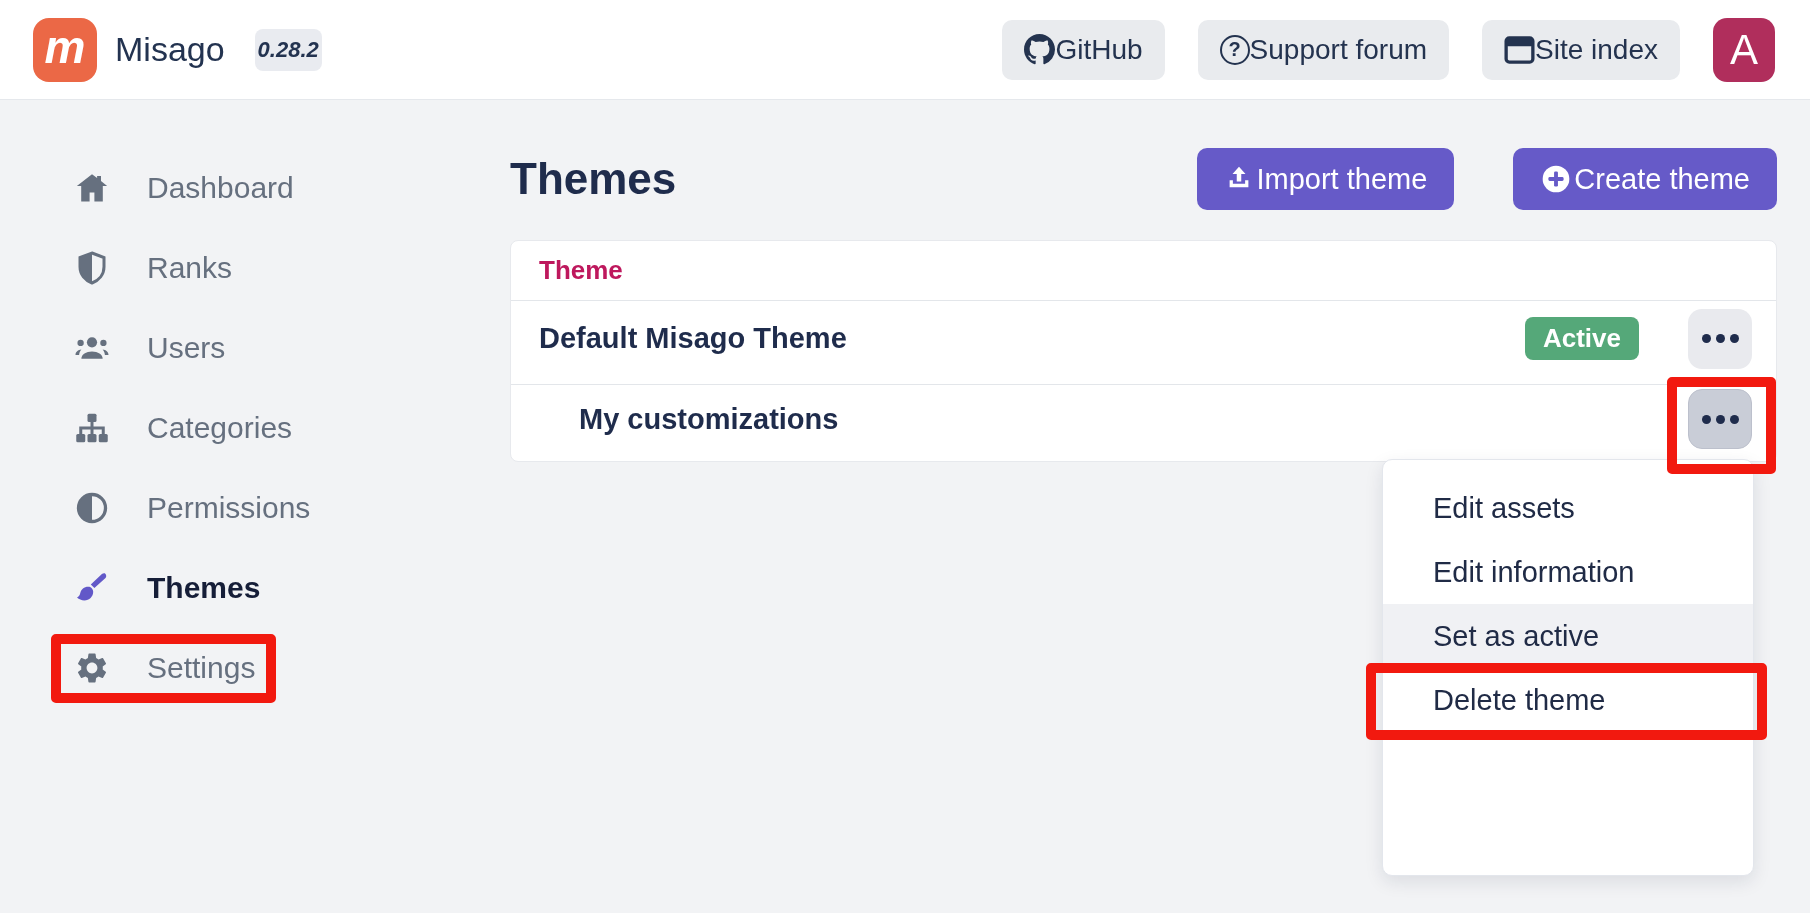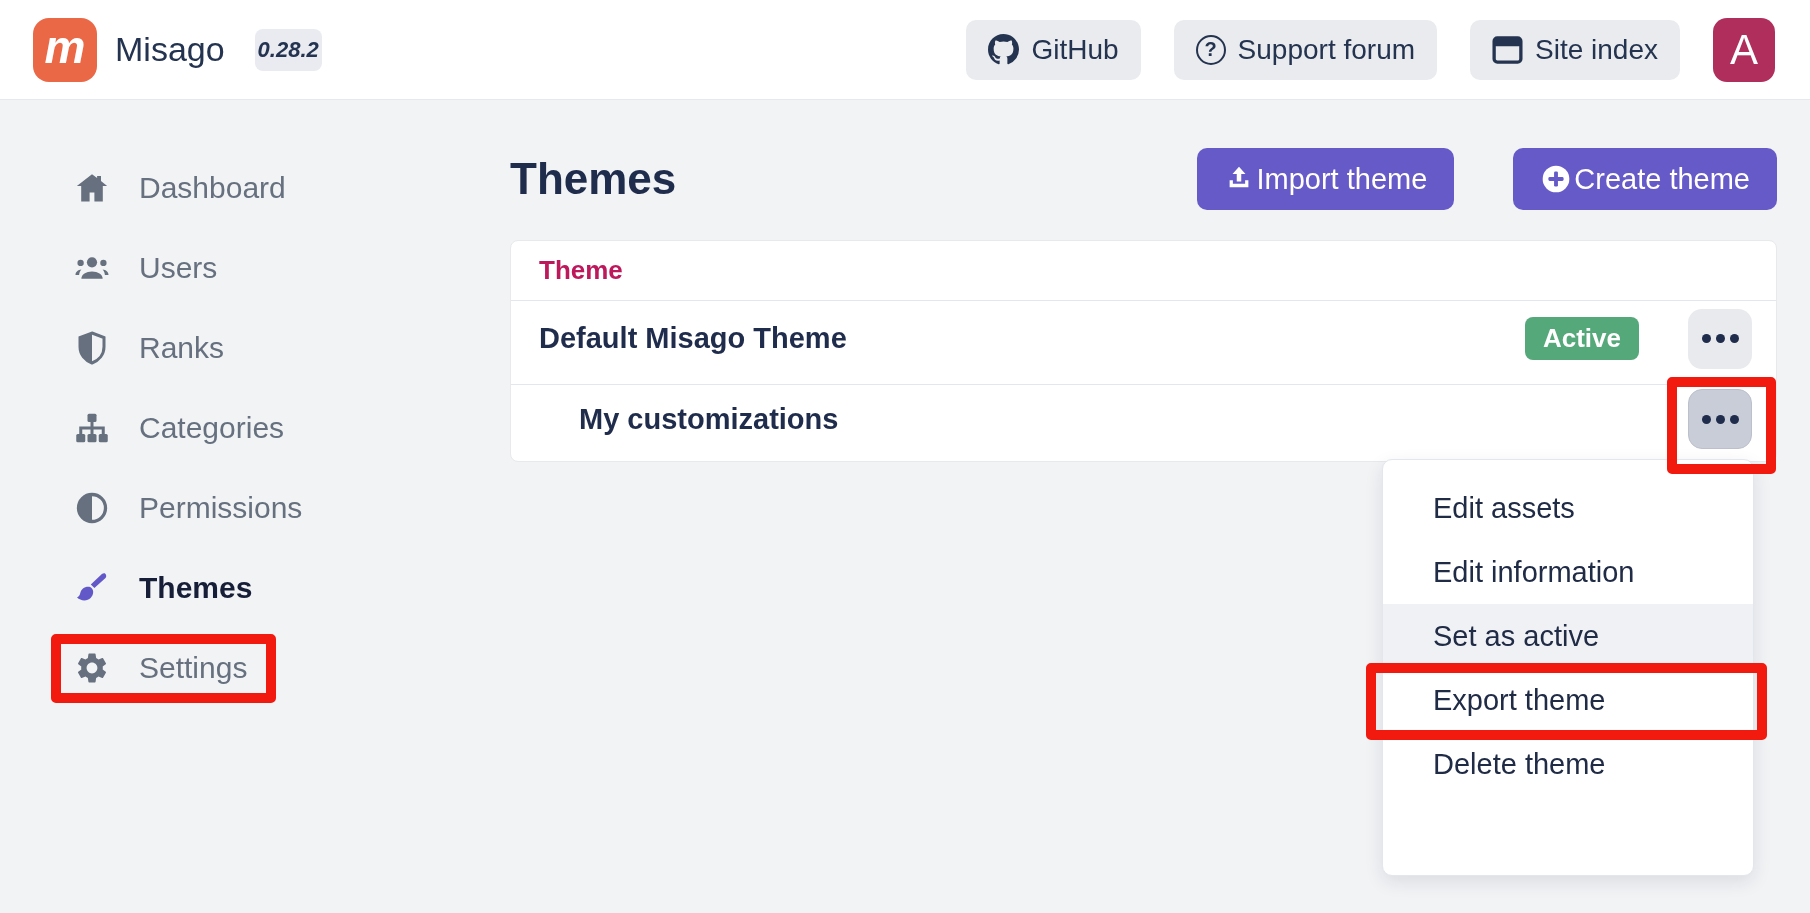--- a/index.html
+++ b/index.html
@@ -11,36 +11,36 @@
   .navbar { height:100px; background:#ffffff; border-bottom:1px solid #e5e8ec;
             display:flex; align-items:center; padding:0 35px 0 33px; }
   .logo-box { width:64px; height:64px; border-radius:16px; background:#eb6846;
               display:flex; align-items:center; justify-content:center; flex:0 0 auto; }
   .logo-letter { color:#fff; font-size:46px; font-weight:700; font-style:italic;
                  transform:translateY(-3px); }
   .brand-name { font-size:34px; font-weight:500; color:#233350; margin-left:18px; }
   .version-badge { background:#e9ebf0; color:#233350; font-size:22px; font-weight:700;
                    padding:8px 3px; border-radius:8px; margin-left:30px;font-style:italic; }
   .nav-right { margin-left:auto; display:flex; align-items:center; gap:33px; }
-  .nav-btn { height:60px; display:inline-flex; align-items:center; gap:12px; padding:0 22px;
+  .nav-btn { height:60px; display:inline-flex; align-items:center; padding:0 22px;
              background:#e9ebee; border:none; border-radius:10px; font-size:28px; color:#24334f;
              font-family:inherit; cursor:pointer; }
   .nav-btn svg { display:block; }
   .q-circle { width:30px; height:30px; border:2.5px solid #24334f; border-radius:50%;
               display:flex; align-items:center; justify-content:center; font-size:20px; font-weight:700; }
   .avatar { width:62px; height:64px; border-radius:14px; background:#b02e5c; color:#fff;
             font-size:42px; display:flex; align-items:center; justify-content:center; cursor:pointer; }
 
   
   .layout { display:flex; height:813px; }
   .sidebar { width:440px; flex:0 0 auto; padding-top:48px; }
   .side-item { height:80px; display:flex; align-items:center; padding-left:73px;
                color:#66707f; font-size:30px; cursor:pointer; }
   .side-item .s-icon { width:38px; display:flex; justify-content:center; color:#66707f; flex:0 0 auto; }
-  .side-item .s-label { margin-left:28px;text-align:center; }
+  .side-item .s-label { margin-left:36px;text-align:center; }
   .side-item.active { color:#161e38; font-weight:700; }
   .side-item.active .s-icon { color:#6258c8; }
 
   .main { flex:1; padding:48px 33px 0 70px; }
   .main-header { display:flex; align-items:center; }
   .page-title { font-size:44px; font-weight:700; color:#1f2c4c; }
   .header-actions { margin-left:auto; display:flex; gap:59px; }
   .btn-primary { height:62px; display:inline-flex; align-items:center; gap:2px; padding:0 27px;
                  background:#665ac8; color:#fff; border:none; border-radius:10px; font-size:29px;
                  font-family:inherit; cursor:pointer; }
@@ -123,38 +123,38 @@
       <div class="side-item">
         <span class="s-icon">
           <svg width="36" height="36" viewBox="0 0 24 24" fill="currentColor">
               <path d="M12 2.8 1.9 10.6h2.9V21h5.6v-6h3.2v6h5.6V10.6h2.9L18 7.3V4h-2.6v1.3L12 2.8z"></path>
             </svg>
         </span>
         <span class="s-label">Dashboard</span>
       </div>
       <div class="side-item">
         <span class="s-icon">
+          <svg width="36" height="36" viewBox="0 0 24 24">
+              <path d="M12 2l8 3v6.2c0 5.2-3.4 9.1-8 10.8-4.6-1.7-8-5.6-8-10.8V5z" fill="none" stroke="currentColor" stroke-width="2"></path>
+              <path d="M12 2 4 5v6.2c0 5.2 3.4 9.1 8 10.8z" fill="currentColor"></path>
+            </svg>
+        </span>
+        <span class="s-label">Ranks</span>
+      </div>
+      <div class="side-item">
+        <span class="s-icon">
           <svg width="36" height="36" viewBox="0 0 24 24" fill="currentColor">
               <circle cx="12" cy="8.2" r="3.4"></circle>
               <path d="M4.9 19.2c0-3 3.2-4.9 7.1-4.9s7.1 1.9 7.1 4.9z"></path>
               <circle cx="4.4" cy="8.6" r="2.1"></circle>
               <circle cx="19.6" cy="8.6" r="2.1"></circle>
               <path d="M1 16.6c0-2 1.7-3.4 3.9-3.6-.9 1-1.4 2.2-1.5 3.6zM23 16.6c0-2-1.7-3.4-3.9-3.6.9 1 1.4 2.2 1.5 3.6z"></path>
             </svg>
         </span>
         <span class="s-label">Users</span>
-      </div>
-      <div class="side-item">
-        <span class="s-icon">
-          <svg width="36" height="36" viewBox="0 0 24 24">
-              <path d="M12 2l8 3v6.2c0 5.2-3.4 9.1-8 10.8-4.6-1.7-8-5.6-8-10.8V5z" fill="none" stroke="currentColor" stroke-width="2"></path>
-              <path d="M12 2 4 5v6.2c0 5.2 3.4 9.1 8 10.8z" fill="currentColor"></path>
-            </svg>
-        </span>
-        <span class="s-label">Ranks</span>
       </div>
       <div class="side-item">
         <span class="s-icon">
           <svg width="36" height="36" viewBox="0 0 24 24">
               <rect x="9" y="2.5" width="6" height="5.5" rx="1" fill="currentColor"></rect>
               <rect x="1.5" y="16" width="6" height="5.5" rx="1" fill="currentColor"></rect>
               <rect x="9" y="16" width="6" height="5.5" rx="1" fill="currentColor"></rect>
               <rect x="16.5" y="16" width="6" height="5.5" rx="1" fill="currentColor"></rect>
               <path d="M12 8v4M4.5 16v-4h15v4M12 12v4" fill="none" stroke="currentColor" stroke-width="2"></path>
             </svg>
@@ -239,21 +239,20 @@
           </button>
         </div>
       </section>
     </main>
   </div>
 
   <div class="dropdown">
     <div class="menu-item">Edit assets</div>
     <div class="menu-item">Edit information</div>
     <div class="menu-item highlighted">Set as active</div>
-    <div class="menu-item">Export theme</div>
     <div class="menu-item">Delete theme</div>
   </div>
 
   <div class="annot annot-themes"></div>
   <div class="annot annot-dots"></div>
   <div class="annot annot-menu"></div>
 
 </div>
 
 </body></html>

